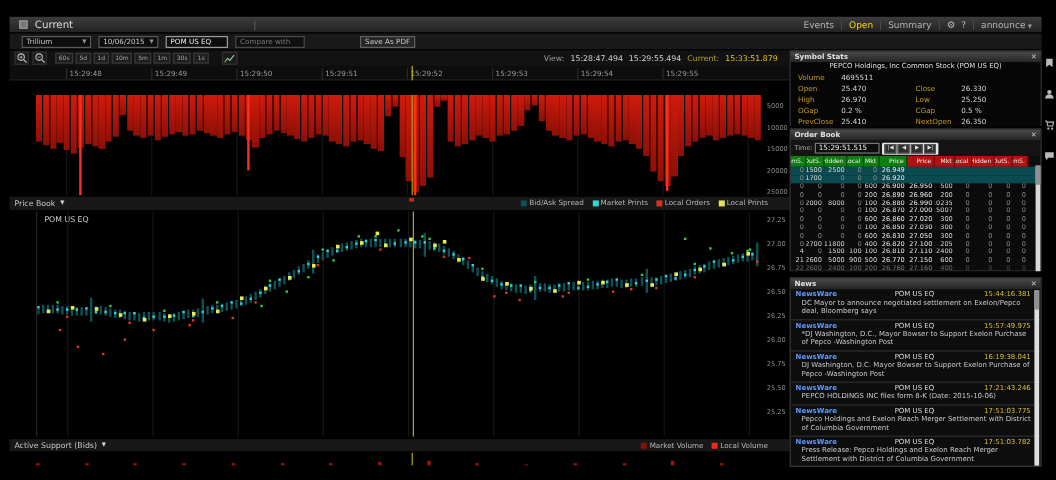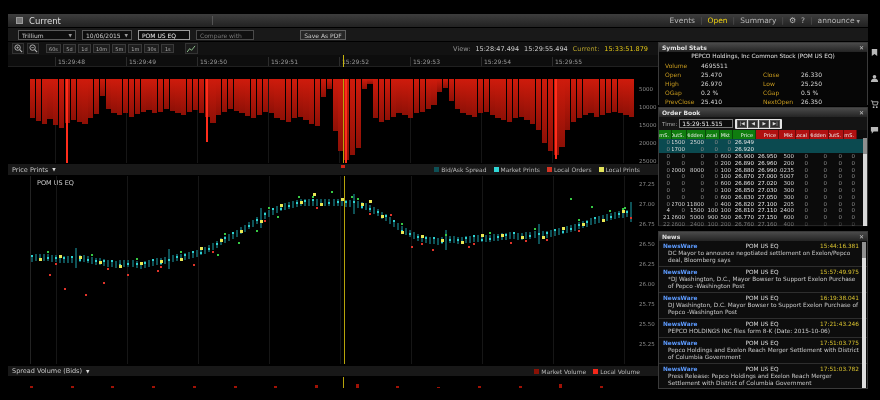--- a/index.html
+++ b/index.html
@@ -346,21 +346,21 @@
     </div>
   <div id="ask-axis">
       <span class="vlabel" style="top: 7px;">5000</span>
       <span class="vlabel" style="top: 25px;">10000</span>
       <span class="vlabel" style="top: 43px;">15000</span>
       <span class="vlabel" style="top: 61px;">20000</span>
       <span class="vlabel" style="top: 79px;">25000</span>
     </div>
 
   <div class="sec" id="price-sec">
-    <span>Price Prints</span>
+    <span>Price Book</span>
     <span class="tri">▼</span>
     <span class="legend" id="price-legend">
         <span class="litem">
           <span class="sw" style="background: rgb(13, 80, 86);"></span>
           <span>Bid/Ask Spread</span>
         </span>
         <span class="litem">
           <span class="sw" style="background: rgb(47, 214, 214);"></span>
           <span>Market Prints</span>
         </span>
@@ -701,21 +701,21 @@
       <span class="vlabel" style="top: 45px;">26.75</span>
       <span class="vlabel" style="top: 65px;">26.50</span>
       <span class="vlabel" style="top: 85px;">26.25</span>
       <span class="vlabel" style="top: 105px;">26.00</span>
       <span class="vlabel" style="top: 125px;">25.75</span>
       <span class="vlabel" style="top: 145px;">25.50</span>
       <span class="vlabel" style="top: 165px;">25.25</span>
     </div>
 
   <div class="sec" id="bid-sec">
-    <span>Spread Volume (Bids)</span>
+    <span>Active Support (Bids)</span>
     <span class="tri">▼</span>
     <span class="legend" id="bid-legend">
         <span class="litem">
           <span class="sw" style="background: rgb(138, 18, 6);"></span>
           <span>Market Volume</span>
         </span>
         <span class="litem">
           <span class="sw" style="background: rgb(243, 40, 26);"></span>
           <span>Local Volume</span>
         </span>

